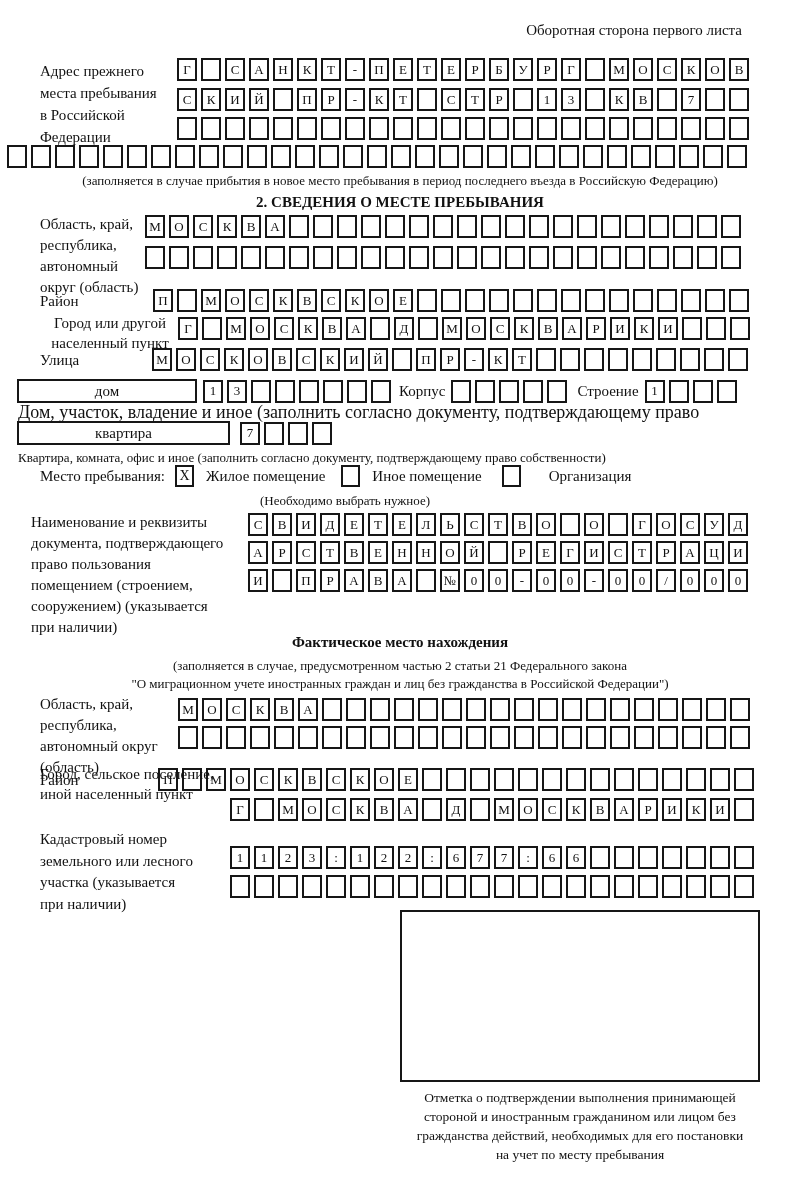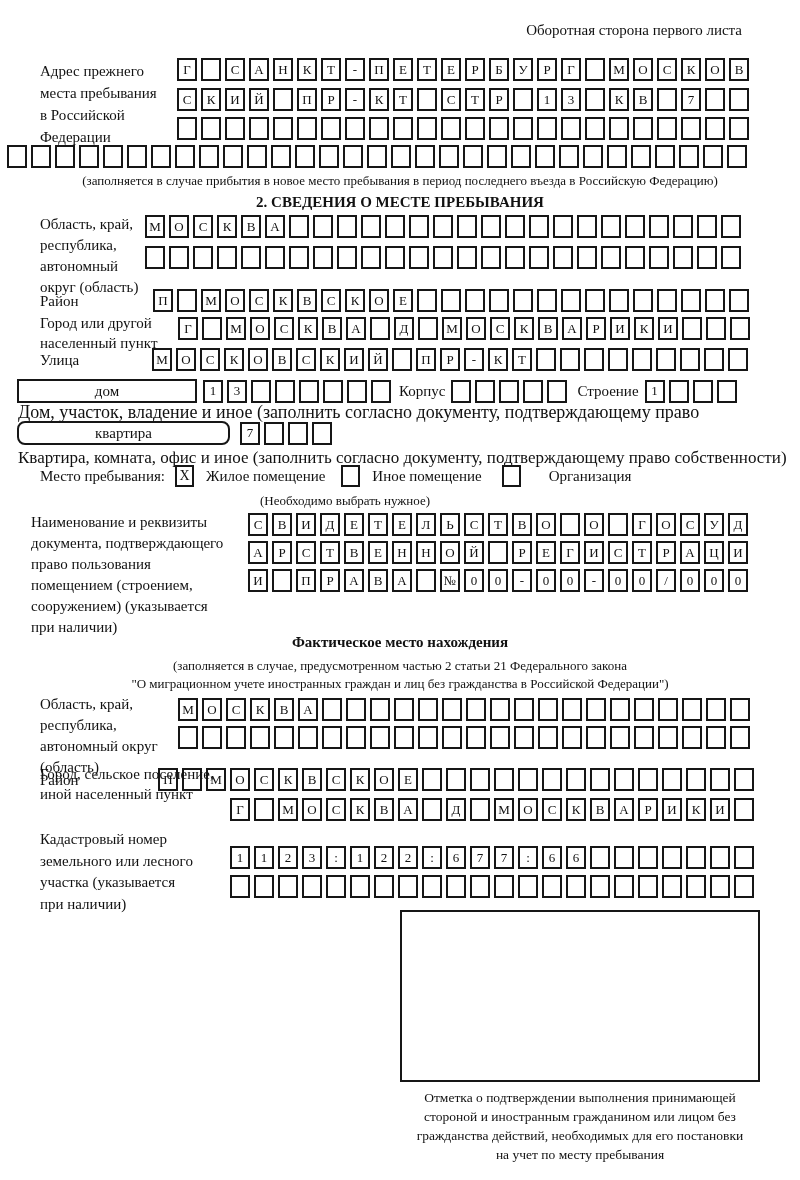--- a/index.html
+++ b/index.html
@@ -231,21 +231,21 @@
       <div class="cbox"></div>
       <div class="cbox"></div>
       <div class="cbox"></div>
       <div class="cbox"></div>
       <div class="cbox"></div>
       <div class="cbox"></div>
       <div class="cbox"></div>
       <div class="cbox"></div>
     </div>
 
-  <div class="abs lbl" style="top:313px;left:40px;width:140px;line-height:20px;">
+  <div class="abs lbl" style="top:313px;left:40px;width:140px;line-height:20px;text-align:center;">
       <div>Город или другой</div>
       <div>населенный пункт</div>
     </div>
   <div class="box-row" style="top:317px;left:178px;">
       <div class="cbox">Г</div>
       <div class="cbox"></div>
       <div class="cbox">М</div>
       <div class="cbox">О</div>
       <div class="cbox">С</div>
       <div class="cbox">К</div>
@@ -322,29 +322,29 @@
     <div class="flexrow" style="gap:4px;margin-left:6px;">
         <div class="cbox">1</div>
         <div class="cbox"></div>
         <div class="cbox"></div>
         <div class="cbox"></div>
       </div>
   </div>
   <div class="abs note" style="top:404px;left:18px;font-size:18px;">Дом, участок, владение и иное (заполнить согласно документу, подтверждающему право собственности)</div>
 
   <div class="abs flexrow" style="top:421px;left:17px;">
-    <div class="widebox" style="width:213px;border-radius:8px;">квартира</div>
+    <div class="widebox" style="width:213px;">квартира</div>
     <div class="flexrow" style="gap:4px;margin-left:10px;">
         <div class="cbox">7</div>
         <div class="cbox"></div>
         <div class="cbox"></div>
         <div class="cbox"></div>
       </div>
   </div>
-  <div class="abs note" style="top:449px;left:18px;font-size:17px;">Квартира, комната, офис и иное (заполнить согласно документу, подтверждающему право собственности)</div>
+  <div class="abs note" style="top:449px;left:18px;font-size:13px;">Квартира, комната, офис и иное (заполнить согласно документу, подтверждающему право собственности)</div>
 
   <div class="abs flexrow" style="top:465px;left:40px;">
     <div class="lbl">Место пребывания:</div>
     <div class="chkbox" style="margin-left:10px;">X</div>
     <div class="lbl" style="margin-left:12px;">Жилое помещение</div>
     <div class="chkbox" style="margin-left:16px;"></div>
     <div class="lbl" style="margin-left:12px;">Иное помещение</div>
     <div class="chkbox" style="margin-left:20px;"></div>
     <div class="lbl" style="margin-left:28px;">Организация</div>
   </div>

